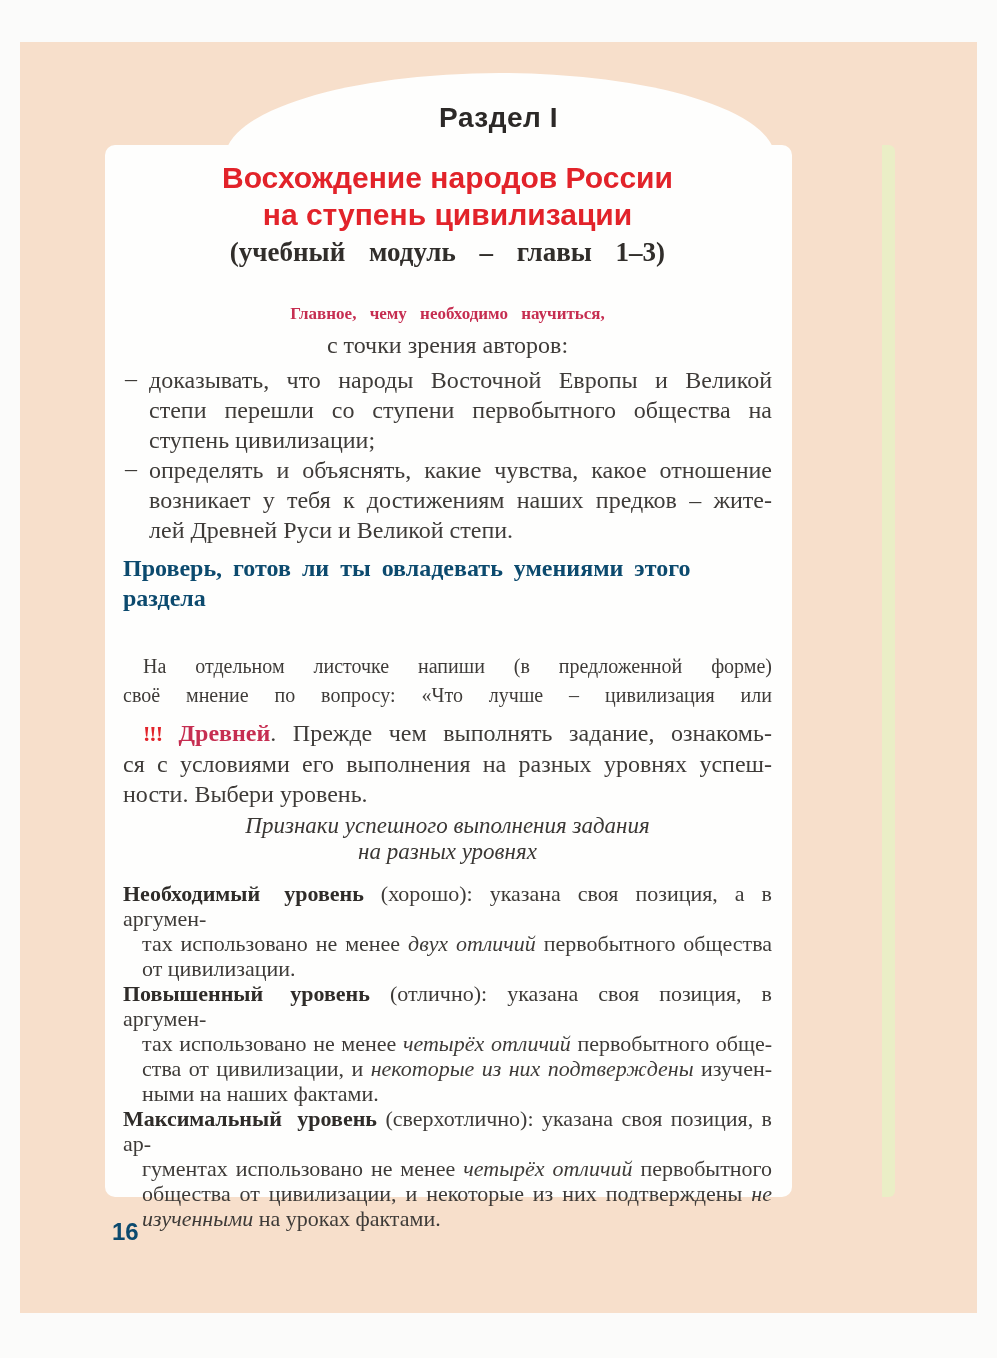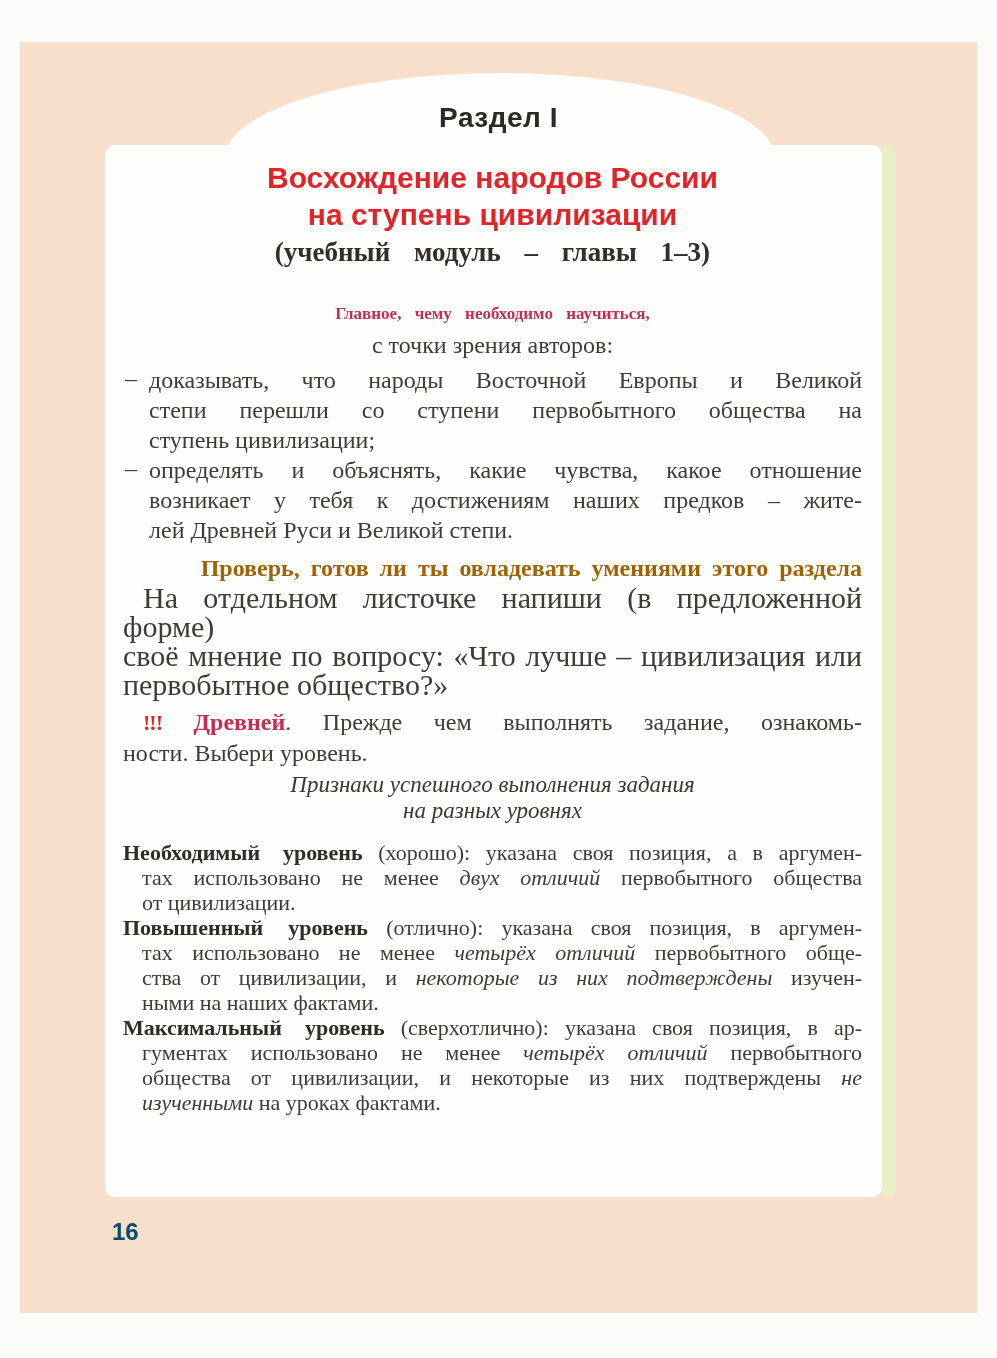--- a/index.html
+++ b/index.html
@@ -11,40 +11,40 @@
   }
   .page-bg{position:absolute;left:20px;top:42px;width:957px;height:1271px;background:#f7dfcb;}
   .dome{position:absolute;left:225px;top:73px;width:550px;height:170px;background:#fefefd;border-radius:50%;}
   .section-label{
     position:absolute;left:0;top:102px;width:100%;text-align:center;
     font-family:"Liberation Sans",sans-serif;font-weight:bold;font-size:28px;color:#2c2927;
     letter-spacing:.5px;z-index:5;
   }
   .edge-strip{position:absolute;left:882px;top:145px;width:13px;height:1052px;background:#eaeec6;border-radius:0 6px 6px 0;z-index:1;}
   .panel{
-    position:absolute;left:105px;top:145px;width:777px;height:1052px;background:#fefefd;
+    position:absolute;left:105px;top:145px;width:687px;height:1052px;background:#fefefd;
     border-radius:10px;box-sizing:border-box;padding:10px 20px 0 18px;z-index:2;
   }
   .chapter-title{margin:4px 0 0;text-align:center;font-family:"Liberation Sans",sans-serif;
     font-weight:800;font-size:30px;line-height:37px;color:#e2232a;}
   .subtitle{margin-top:2px;text-align:center;font-weight:bold;font-size:27px;line-height:34px;
     word-spacing:17px;color:#312e2b;}
   .h-main{margin-top:30px;text-align:center;font-weight:bold;font-size:17px;line-height:30px;
     color:#c62e51;word-spacing:9px;}
   .h-sub{text-align:center;font-size:24px;line-height:32px;}
   .goals{margin-top:4px;font-size:24px;line-height:30px;}
   .g-item{position:relative;padding-left:26px;}
   .g-dash{position:absolute;left:2px;top:-2px;}
   .line{text-align:justify;}
   .jl{text-align:justify;text-align-last:justify;}
   .ll{text-align:left;}
   .ind{text-indent:20px;}
-  .h-check{margin-top:8px;text-align:right;font-weight:bold;font-size:24px;line-height:30px;
-    color:#a16207;word-spacing:5px;font-family:Liberation Serif, serif;}
-  .body-block{font-size:30px;line-height:29px;}
+  .h-check{margin-top:8px;text-align:left;font-weight:bold;font-size:24px;line-height:30px;
+    color:#0c4a6e;word-spacing:5px;font-family:Liberation Serif, serif;}
+  .body-block{font-size:20px;line-height:29px;margin-top:39px;}
   .forma{font-size:24px;line-height:30px;}
   .blank{display:inline-block;width:148px;height:14px;border-bottom:2px solid #4c4c4c;vertical-align:baseline;}
   .nowrap{white-space:nowrap;}
   .att{margin-top:8px;font-size:24px;line-height:30px;}
   .marks{color:#e2232a;font-weight:bold;font-size:22px;letter-spacing:-1px;}
   .att-label{color:#c62e51;font-weight:bold;}
   .criteria-h{margin-top:4px;text-align:center;font-style:italic;font-size:23px;line-height:26px;color:#3a3734;}
   .levels{margin-top:16px;font-size:22px;line-height:25px;}
   .lv-name{font-weight:bold;word-spacing:7px;color:#2f2c29;}
   .lv-l{padding-left:19px;}
@@ -84,26 +84,26 @@
       <div class="line jl">возникает у тебя к достижениям наших предков – жите-</div>
       <div class="line ll">лей Древней Руси и Великой степи.</div>
     </div>
   </div>
 
   <div class="h-check">Проверь, готов ли ты овладевать умениями этого раздела</div>
 
   <div class="body-block">
     <div class="line jl ind">На отдельном листочке напиши (в предложенной форме)</div>
     <div class="line jl">своё мнение по вопросу: «Что лучше – цивилизация или</div>
-    <div class="line ll">первобытное общество?»</div>
   </div>
 
 
   <div class="att">
     <div class="line jl ind"><span class="marks">!!!</span> <span class="att-label">Древней</span><span>. Прежде чем выполнять задание, ознакомь-</span></div>
+    <div class="line jl">ся с условиями его выполнения на разных уровнях успеш-</div>
     <div class="line ll">ности. Выбери уровень.</div>
   </div>
 
   <div class="criteria-h">
     <span>Признаки успешного выполнения задания</span><br>
     <span>на разных уровнях</span>
   </div>
 
   <div class="levels">
 

